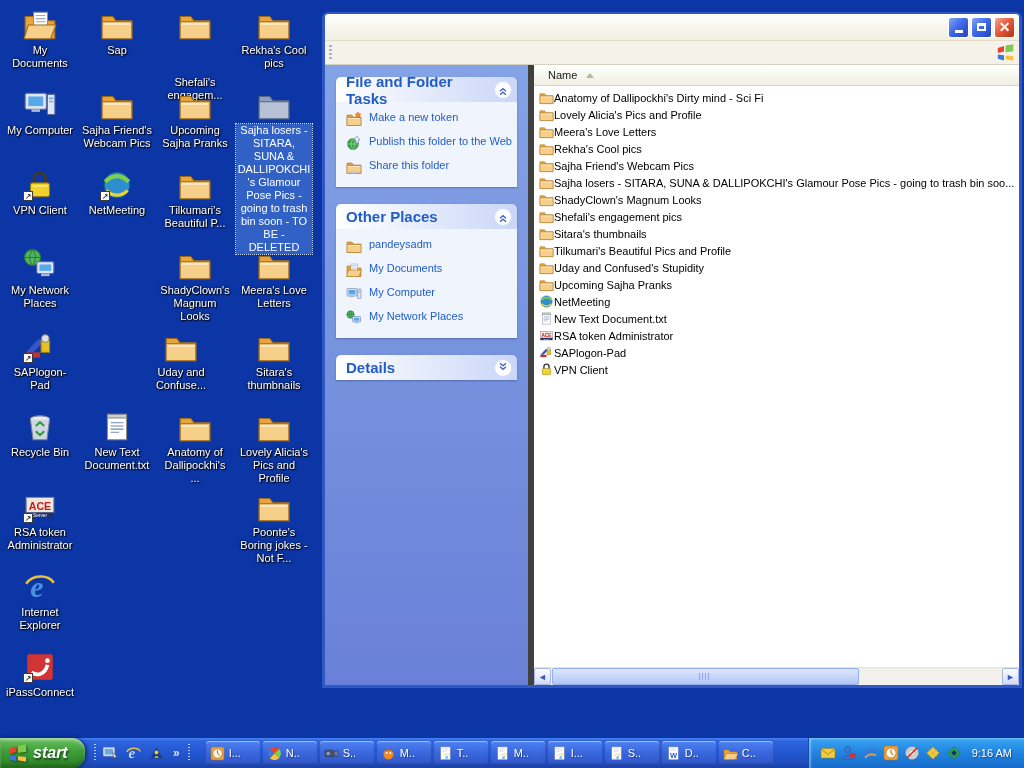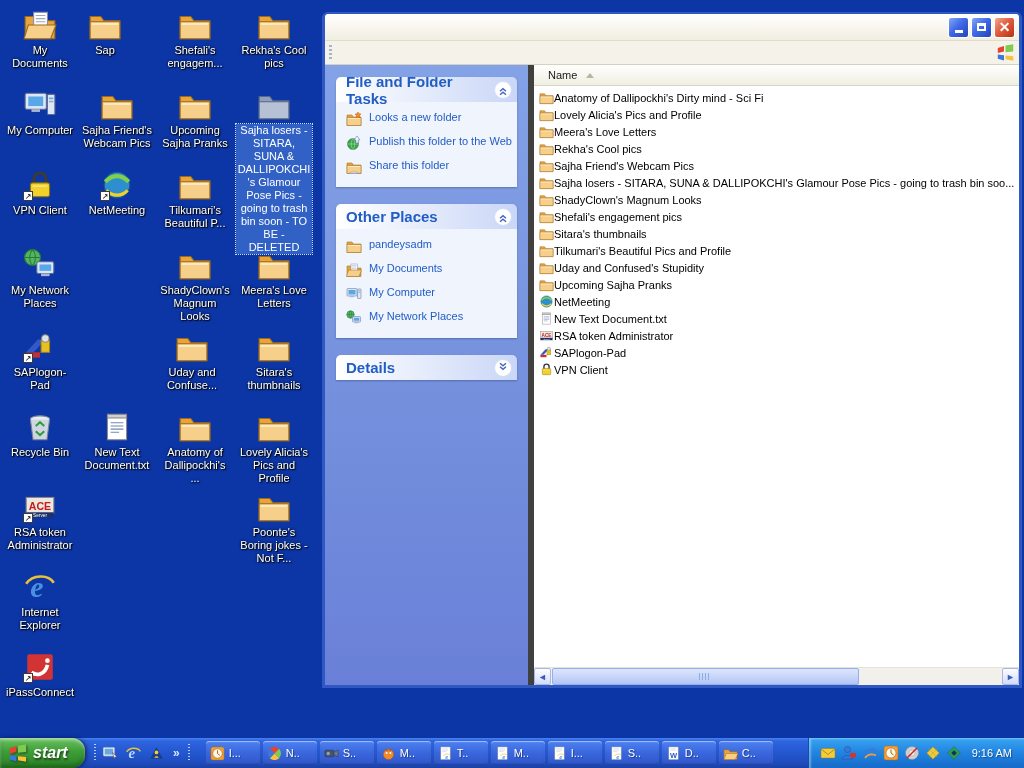--- a/index.html
+++ b/index.html
@@ -123,31 +123,31 @@
         <span class="di-img">
           <svg viewBox="0 0 32 32" width="100%" height="100%">
             <path d="M2 8h10l3 4h15v17H2z" fill="#e8a33d" stroke="#9c6a17"></path>
             <rect x="10" y="4" width="13" height="15" fill="#fff" stroke="#88a"></rect>
             <path d="M12 7h9M12 10h9M12 13h9" stroke="#9ab"></path>
             <path d="M1 29l4-13h26l-5 13z" fill="#f6cf8a" stroke="#9c6a17"></path>
           </svg>
         </span>
         <span class="di-label">My Documents</span>
       </div>
-      <div class="dicon" style="left: 68px; top: 8px;">
+      <div class="dicon" style="left: 80px; top: 8px;">
         <span class="di-img">
           <svg viewBox="0 0 32 32" width="100%" height="100%">
             <path d="M2 8h10l3 4h15v17H2z" fill="#e8a33d" stroke="#9c6a17"></path>
             <path d="M2 13h28v16H2z" fill="#f6cf8a" stroke="#9c6a17"></path>
             <path d="M3.5 15h25" stroke="#fde9bd" stroke-width="2" fill="none"></path>
           </svg>
         </span>
         <span class="di-label">Sap</span>
       </div>
-      <div class="dicon" style="left: 158px; top: 8px;">
+      <div class="dicon" style="left: 158px; top: 8px; gap: 32px;">
         <span class="di-img">
           <svg viewBox="0 0 32 32" width="100%" height="100%">
             <path d="M2 8h10l3 4h15v17H2z" fill="#e8a33d" stroke="#9c6a17"></path>
             <path d="M2 13h28v16H2z" fill="#f6cf8a" stroke="#9c6a17"></path>
             <path d="M3.5 15h25" stroke="#fde9bd" stroke-width="2" fill="none"></path>
           </svg>
         </span>
         <span class="di-label">Shefali's engagem...</span>
       </div>
       <div class="dicon" style="left: 237px; top: 8px;">
@@ -268,21 +268,21 @@
         <span class="di-img">
           <svg viewBox="0 0 32 32" width="100%" height="100%">
             <path d="M3 21L14 9h7L10 21z" fill="#3558c8"></path>
             <rect x="17" y="10" width="8" height="11" fill="#e8c020" stroke="#a08010"></rect>
             <circle cx="21" cy="8" r="3.5" fill="#e0e0e0" stroke="#888"></circle>
             <path d="M3 21h13v5H3z" fill="#c23030"></path>
           </svg>
         </span>
         <span class="di-label">SAPlogon-Pad</span>
       </div>
-      <div class="dicon" style="left: 155px; top: 330px;">
+      <div class="dicon" style="left: 144px; top: 330px;">
         <span class="di-img">
           <svg viewBox="0 0 32 32" width="100%" height="100%">
             <path d="M2 8h10l3 4h15v17H2z" fill="#e8a33d" stroke="#9c6a17"></path>
             <path d="M2 13h28v16H2z" fill="#f6cf8a" stroke="#9c6a17"></path>
             <path d="M3.5 15h25" stroke="#fde9bd" stroke-width="2" fill="none"></path>
           </svg>
         </span>
         <span class="di-label">Uday and Confuse...</span>
       </div>
       <div class="dicon" style="left: 237px; top: 330px;">
@@ -416,21 +416,21 @@
           </div>
           <div class="tp-body">
 
           <div class="tp-item">
                 <span class="tp-ico"><svg viewBox="0 0 32 32" width="100%" height="100%">
                     <path d="M2 8h10l3 4h15v17H2z" fill="#e8a33d" stroke="#9c6a17"></path>
                     <path d="M2 13h28v16H2z" fill="#f6cf8a" stroke="#9c6a17"></path>
                     <path d="M3.5 15h25" stroke="#fde9bd" stroke-width="2" fill="none"></path>
                     <path d="M24 2l1.8 3.6L30 6l-3 3 .7 4.2-3.7-2-3.7 2L21 9l-3-3 4.2-.4z" fill="#ff8a1e" stroke="#c05a00"></path>
                   </svg></span>
-                <span class="tp-label">Looks a new folder</span>
+                <span class="tp-label">Make a new token</span>
               </div>
               <div class="tp-item">
                 <span class="tp-ico"><svg viewBox="0 0 32 32" width="100%" height="100%">
                     <circle cx="14" cy="18" r="11" fill="#3aa648" stroke="#1c6a2a"></circle>
                     <path d="M3 18h22M14 7c4.5 4.5 4.5 17.5 0 22M14 7c-4.5 4.5-4.5 17.5 0 22" stroke="#bfe8c4" fill="none"></path>
                     <path d="M22 2l6 8h-3.5v6h-5v-6H16z" fill="#eef4ff" stroke="#4a6a9a"></path>
                   </svg></span>
                 <span class="tp-label">Publish this folder to the Web</span>
               </div>
               <div class="tp-item">

